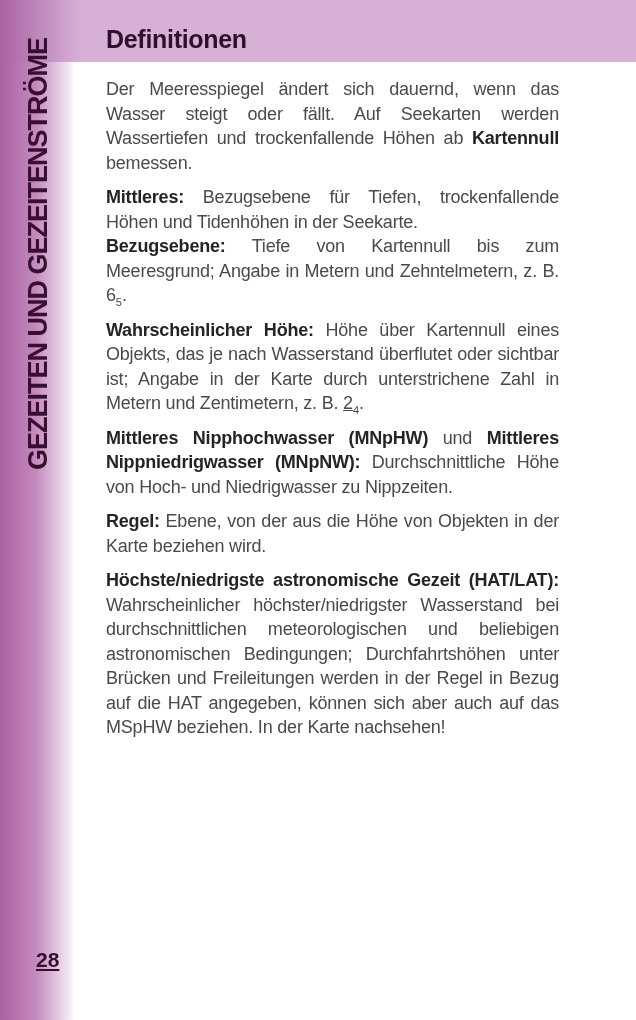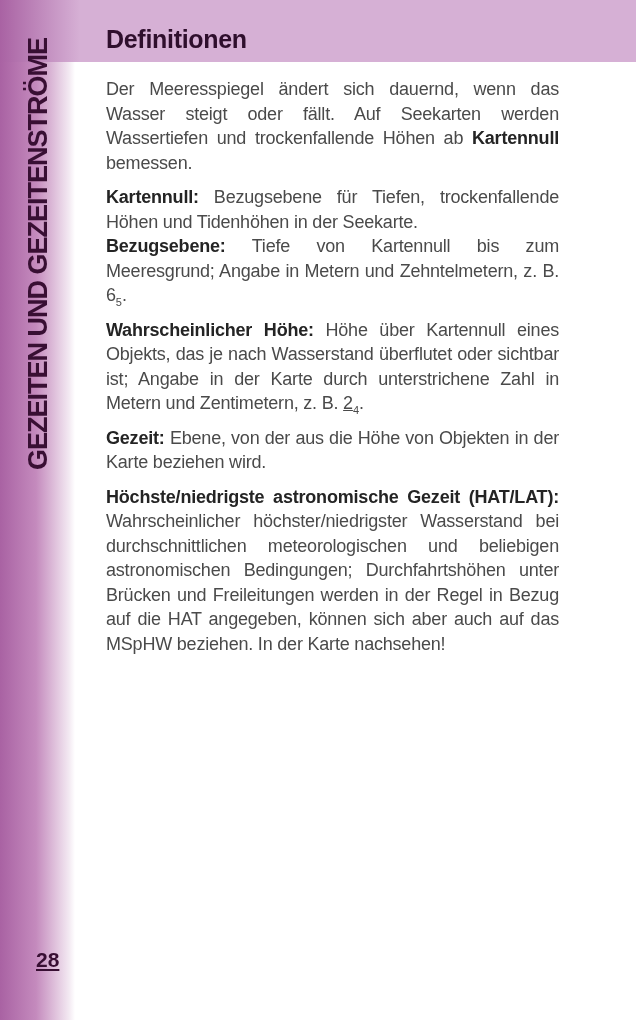--- a/index.html
+++ b/index.html
@@ -81,19 +81,20 @@
   <div class="band"></div>
 
   <h1 class="heading">Definitionen</h1>
 
   <div class="vtitle">GEZEITEN UND GEZEITENSTRÖME</div>
 
   <div class="pagenum">28</div>
 
   <div class="panel">
     <p class="para"><span>Der Meeresspiegel ändert sich dauernd, wenn das Wasser steigt oder fällt. Auf Seekarten werden Wassertiefen und trockenfallende Höhen ab </span><span class="b">Kartennull</span><span> bemessen.</span></p>
-    <p class="para"><span class="b">Kartennull:</span><span> Bezugsebene für Tiefen, trockenfallende Höhen und Tidenhöhen in der Seekarte.</span><br><span class="b">Bezugsebene:</span><span> Tiefe von Kartennull bis zum Meeresgrund; Angabe in Metern und Zehntelmetern, z. B. 6</span><sub>5</sub><span>.</span></p>
+    <p class="para"><span class="b">Mittleres:</span><span> Bezugsebene für Tiefen, trockenfallende Höhen und Tidenhöhen in der Seekarte.</span><br><span class="b">Bezugsebene:</span><span> Tiefe von Kartennull bis zum Meeresgrund; Angabe in Metern und Zehntelmetern, z. B. 6</span><sub>5</sub><span>.</span></p>
     <p class="para"><span class="b">Wahrscheinlicher Höhe:</span><span> Höhe über Kartennull eines Objekts, das je nach Wasserstand überflutet oder sichtbar ist; Angabe in der Karte durch unterstrichene Zahl in Metern und Zentimetern, z. B. </span><span class="u">2</span><sub>4</sub><span>.</span></p>
-    <p class="para"><span class="b">Gezeit:</span><span> Ebene, von der aus die Höhe von Objekten in der Karte beziehen wird.</span></p>
+    <p class="para"><span class="b">Mittleres Nipphochwasser (MNpHW)</span><span> und </span><span class="b">Mittleres Nippniedrigwasser (MNpNW):</span><span> Durchschnittliche Höhe von Hoch- und Niedrigwasser zu Nippzeiten.</span></p>
+    <p class="para"><span class="b">Regel:</span><span> Ebene, von der aus die Höhe von Objekten in der Karte beziehen wird.</span></p>
     <p class="para"><span class="b">Höchste/niedrigste astronomische Gezeit (HAT/LAT):</span><span> Wahrscheinlicher höchster/niedrigster Wasserstand bei durchschnittlichen meteorologischen und beliebigen astronomischen Bedingungen; Durchfahrtshöhen unter Brücken und Freileitungen werden in der Regel in Bezug auf die HAT angegeben, können sich aber auch auf das MSpHW beziehen. In der Karte nachsehen!</span></p>
   </div>
 
 </div>
 
 </body></html>

